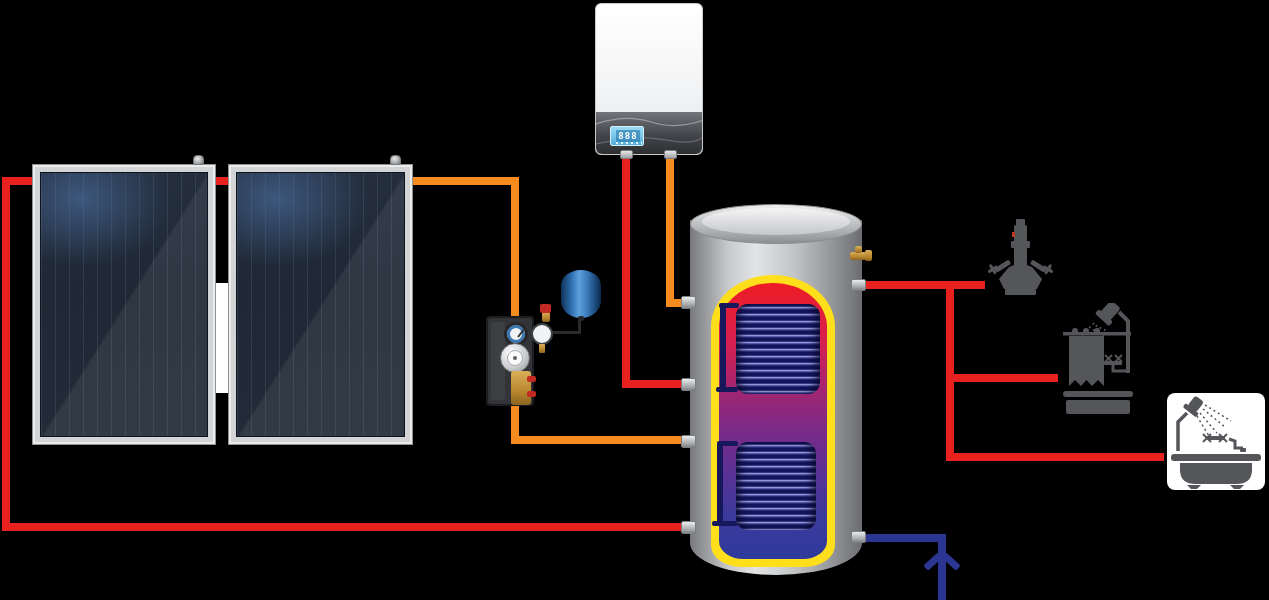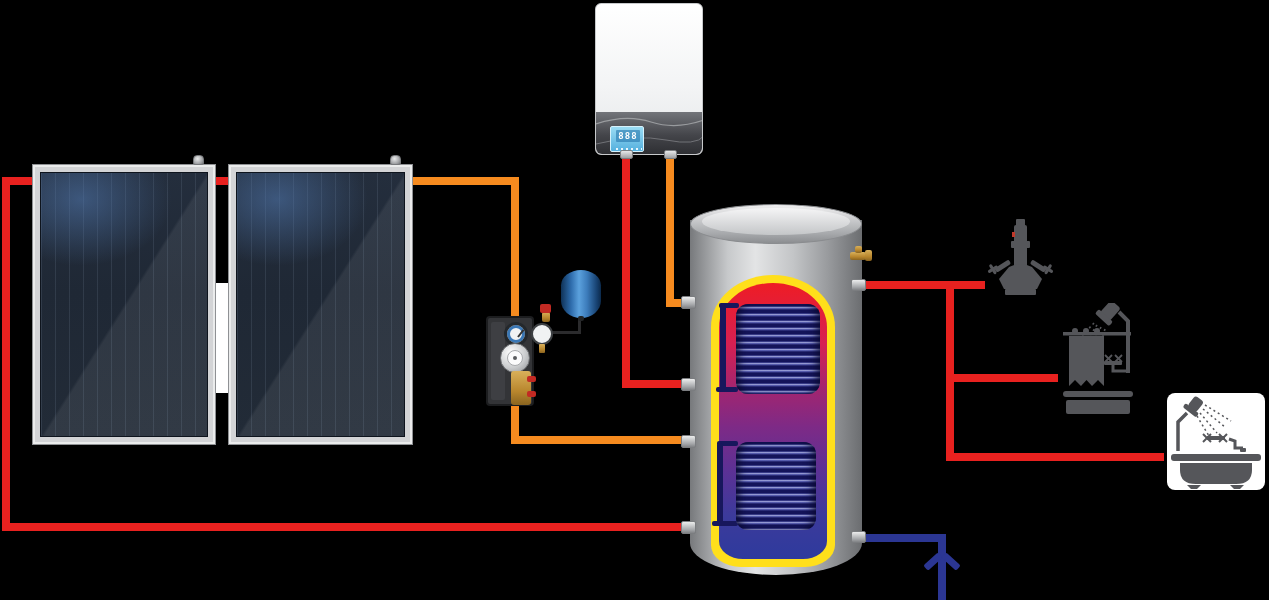--- a/index.html
+++ b/index.html
@@ -148,21 +148,21 @@
   <div class="panel-cap" style="left:390px;top:155px;"></div>
 
   <div class="boiler" style="left:595px;top:3px;width:108px;height:152px;">
     <div class="boiler-band">
       <svg width="108" height="42" viewBox="0 0 108 42">
         <path d="M0 12 Q30 2 55 10 T108 8" stroke="#a9abae" stroke-width="1.2" fill="none" opacity="0.8"></path>
         <path d="M0 32 Q40 22 70 28 T108 24" stroke="#7e8084" stroke-width="1" fill="none" opacity="0.8"></path>
       </svg>
     </div>
   </div>
-  <div class="boiler-screen" style="left:610px;top:126px;width:34px;height:26px;">
+  <div class="boiler-screen" style="left:610px;top:126px;width:34px;height:20px;">
     <div class="boiler-digits">888</div>
     <div class="screen-ticks"></div>
   </div>
   <div class="boiler-port" style="left:620px;top:150px;"></div>
   <div class="boiler-port" style="left:664px;top:150px;"></div>
 
   <div class="thin-pipe" style="left:552px;top:331px;width:28px;height:3px;"></div>
   <div class="thin-pipe" style="left:578px;top:313px;width:3px;height:21px;"></div>
 
   <div class="pump-box" style="left:486px;top:316px;width:48px;height:90px;">

